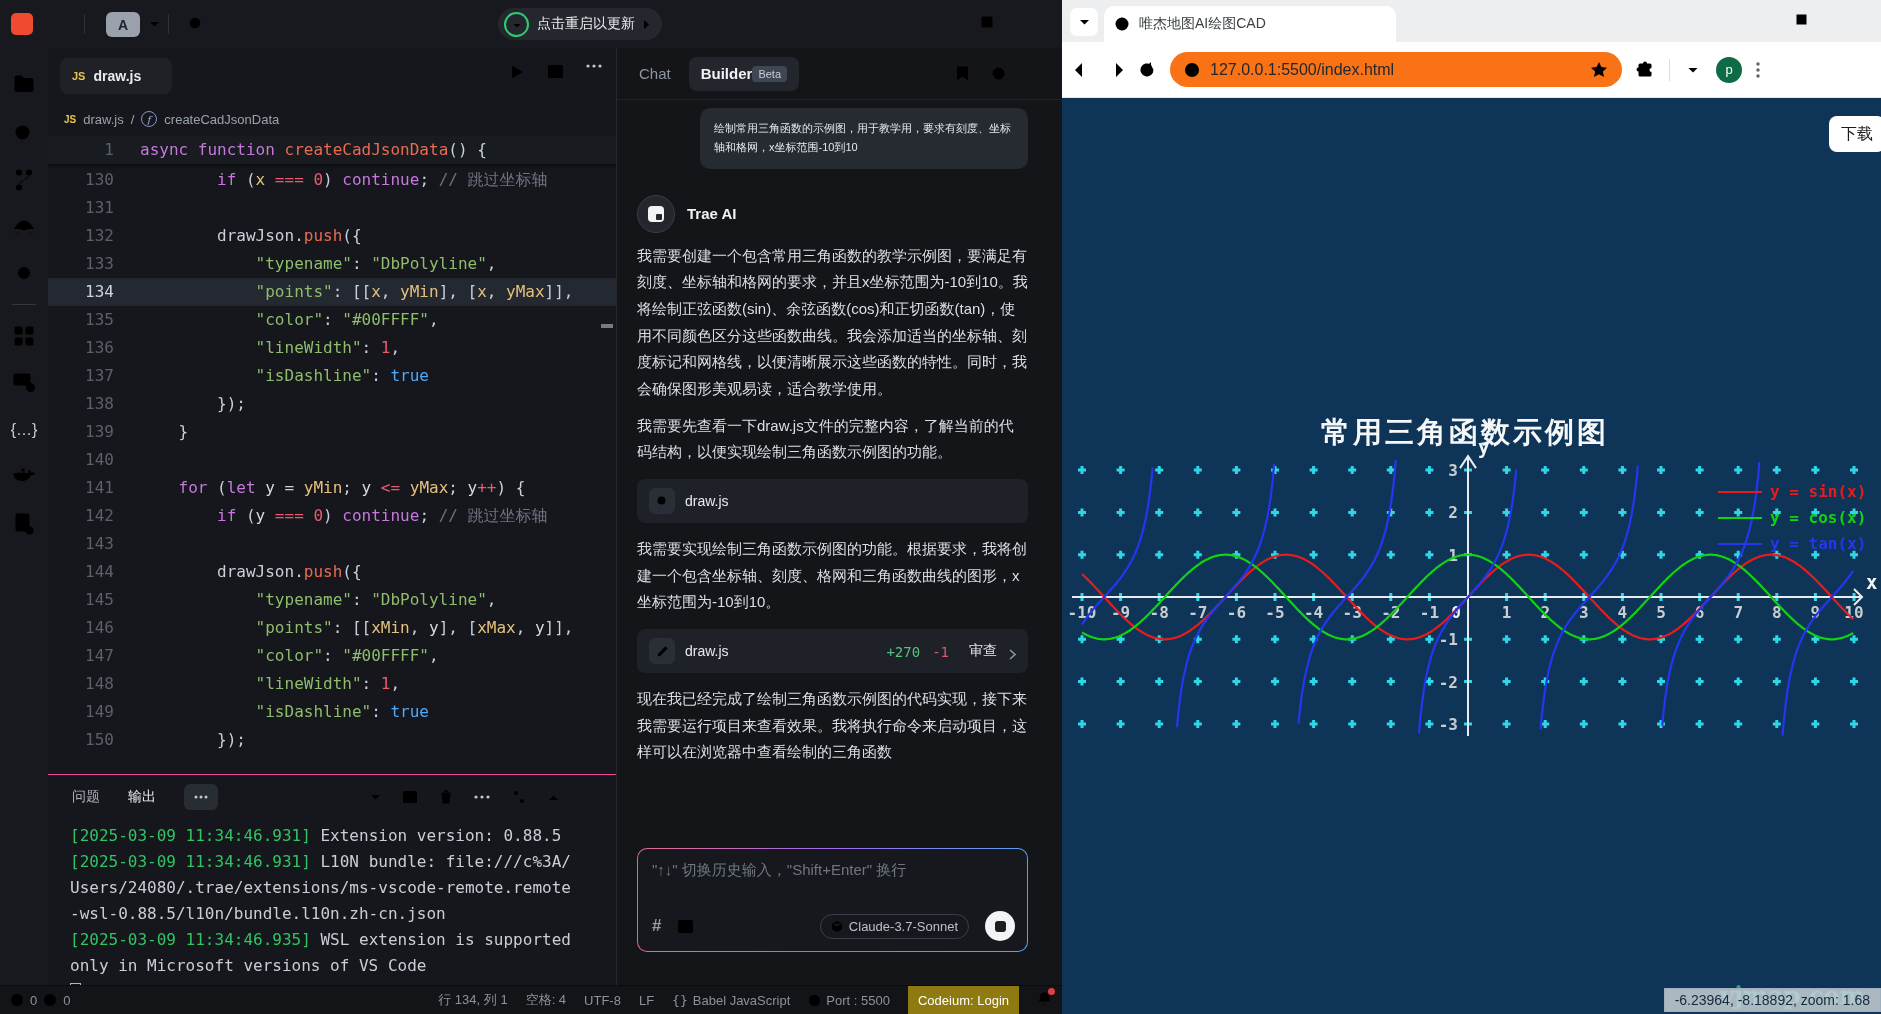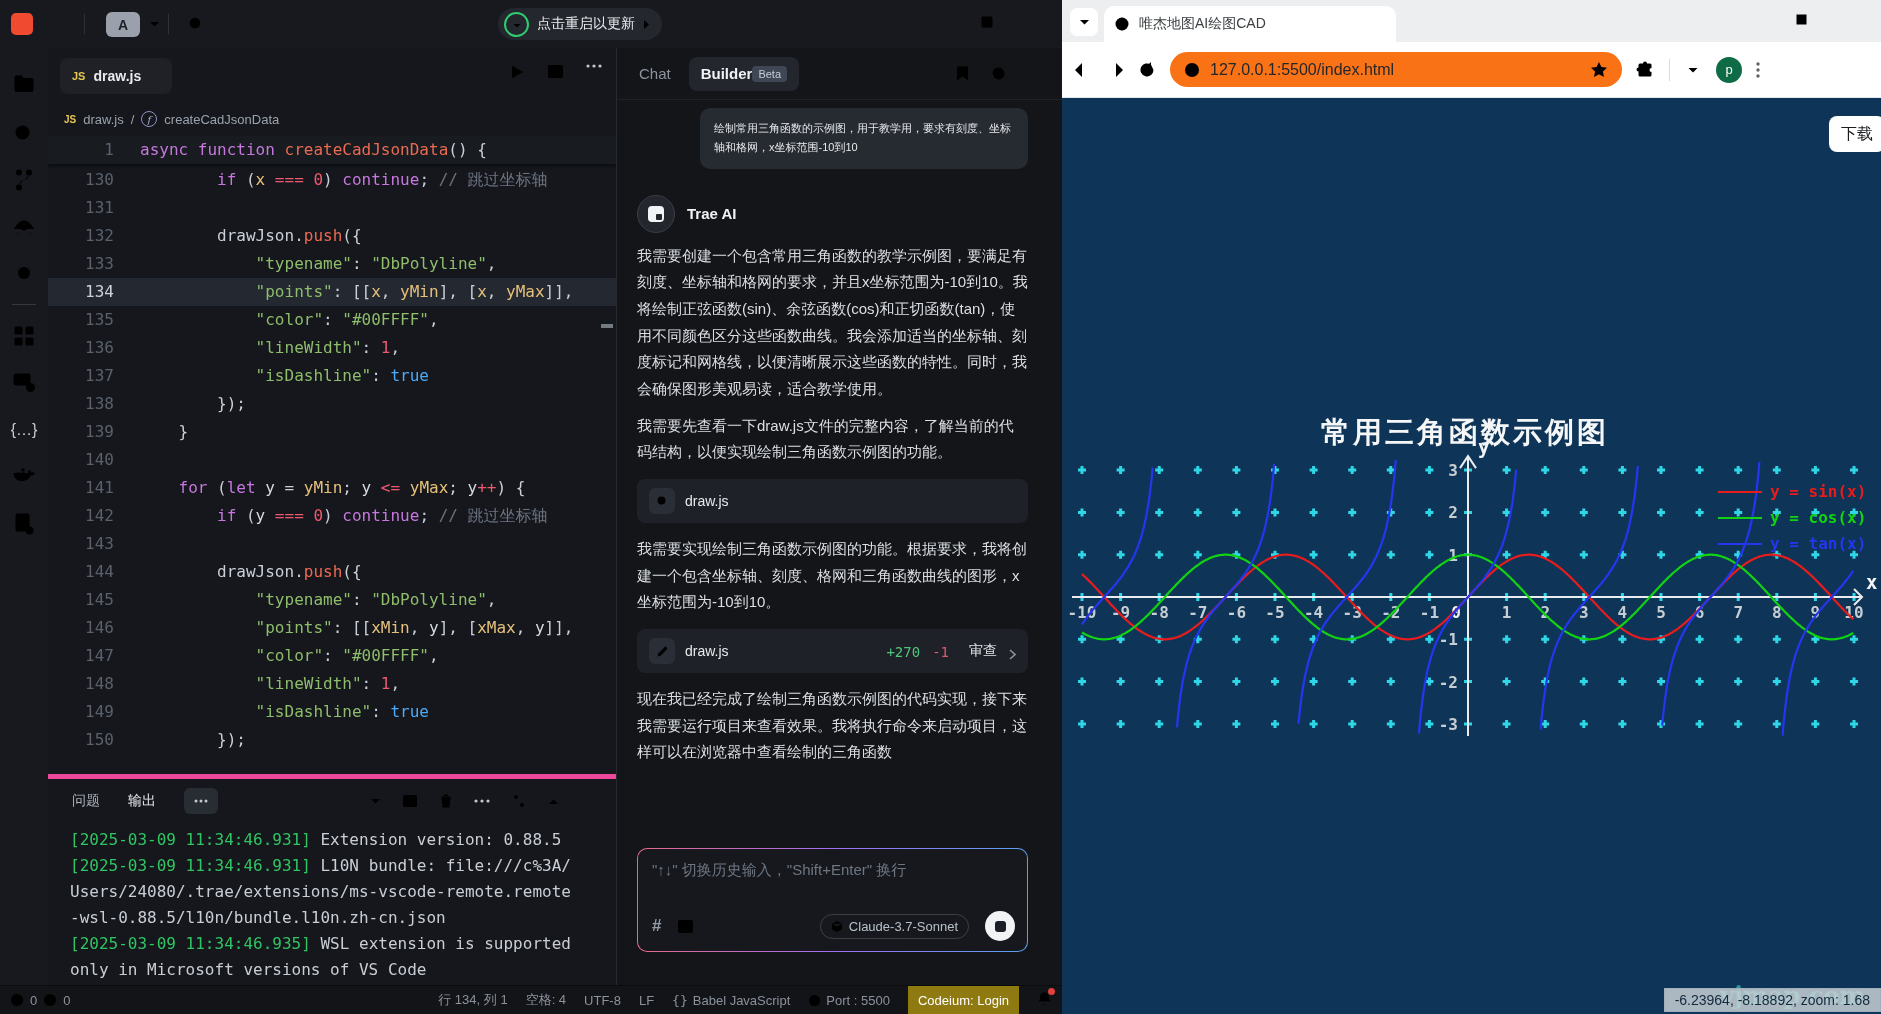--- a/index.html
+++ b/index.html
@@ -35,21 +35,21 @@
   .crow.sticky{background:#181b20;box-shadow:0 2px 3px rgba(0,0,0,.45);margin-bottom:2px;}
   .crow.active{background:#242830;}
   .ln{width:66px;text-align:right;padding-right:26px;color:#5a616c;flex:none;}
   .crow.active .ln{color:#ced3da;}
   .lc{white-space:pre;}
   .tk-kw{color:#c678dd}.tk-fn{color:#ea6a52}.tk-vr{color:#e5c07b}.tk-v2{color:#d7dbe2}
   .tk-op{color:#ef596f}.tk-num{color:#ef596f}.tk-str{color:#8ebd6b}.tk-bool{color:#4fa9f5}
   .tk-cm{color:#6b7280}.tk-pl{color:#c9cfd8}
   .scroll-mark{position:absolute;right:3px;top:276px;width:12px;height:4px;background:#757b83;}
 
-  .panel{position:absolute;left:0;top:726px;width:100%;height:212px;border-top:5px solid #ec4899;}
+  .panel{position:absolute;left:0;top:726px;width:100%;height:212px;border-top:1px solid #ec4899;}
   .panel-head{position:absolute;left:0;top:0;width:100%;height:44px;display:flex;align-items:center;padding:0 24px;box-sizing:border-box;}
   .ptab{font-size:14px;margin-right:28px;}
   .ptab.dim{color:#aab1ba;} .ptab.on{color:#e8ebef;}
   .pmore{width:34px;height:26px;border-radius:6px;background:#282c33;color:#c3c8d0;display:flex;align-items:center;justify-content:center;}
   .phead-actions{margin-left:auto;display:flex;gap:21px;color:#c3c8d0;align-items:center;}
   .panel-log{position:absolute;left:22px;top:48px;width:505px;font-family:"DejaVu Sans Mono","Liberation Mono",monospace;font-size:16px;line-height:26px;color:#c9ced6;word-break:break-all;}
   .log-ts{color:#30c463;}
   .cursor-block{display:inline-block;width:9px;height:18px;border:1px solid #aeb4bc;vertical-align:middle;}
 
   

